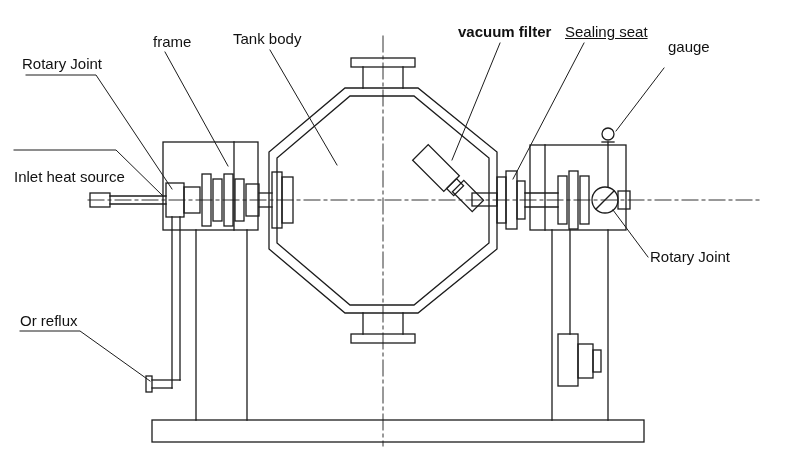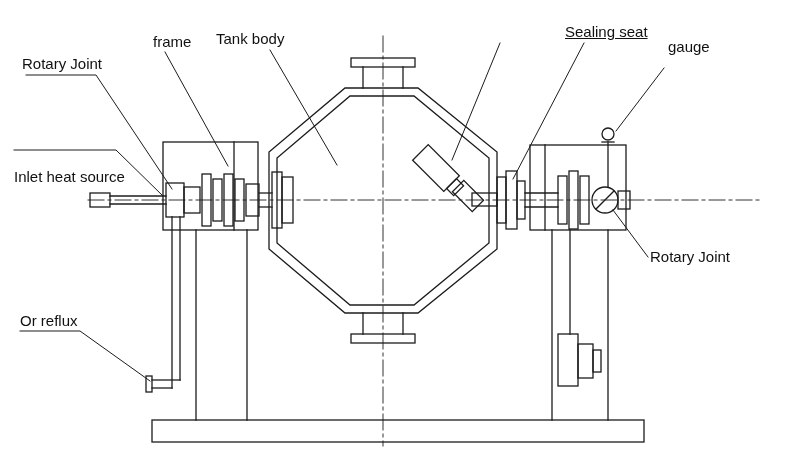--- a/index.html
+++ b/index.html
@@ -148,20 +148,21 @@
         <line x1="664" y1="68" x2="616" y2="131"></line>
         <polyline points="14,150 116,150 163,196"></polyline>
         <polyline points="20,331 80,331 150,381"></polyline>
         <line x1="648" y1="257" x2="613" y2="210"></line>
       </g>
     </g>
   </svg>
 
   <span class="lbl" style="left:22px; top:55px;">Rotary Joint</span>
   <span class="lbl" style="left:153px; top:33px;">frame</span>
-  <span class="lbl" style="left:216px; top:30px;">Tank body</span>
+  <span class="lbl" style="left:233px; top:30px;">Tank body</span>
+  <span class="lbl bold" style="left:458px; top:23px;">vacuum filter</span>
   <span class="lbl" style="left:565px; top:23px;text-decoration:underline;">Sealing seat</span>
   <span class="lbl" style="left:668px; top:38px;">gauge</span>
   <span class="lbl" style="left:14px; top:130px;margin-top:38px;">Inlet heat source</span>
   <span class="lbl" style="left:20px; top:312px;">Or reflux</span>
   <span class="lbl" style="left:650px; top:248px;">Rotary Joint</span>
 
 </div>
 
 </body></html>

